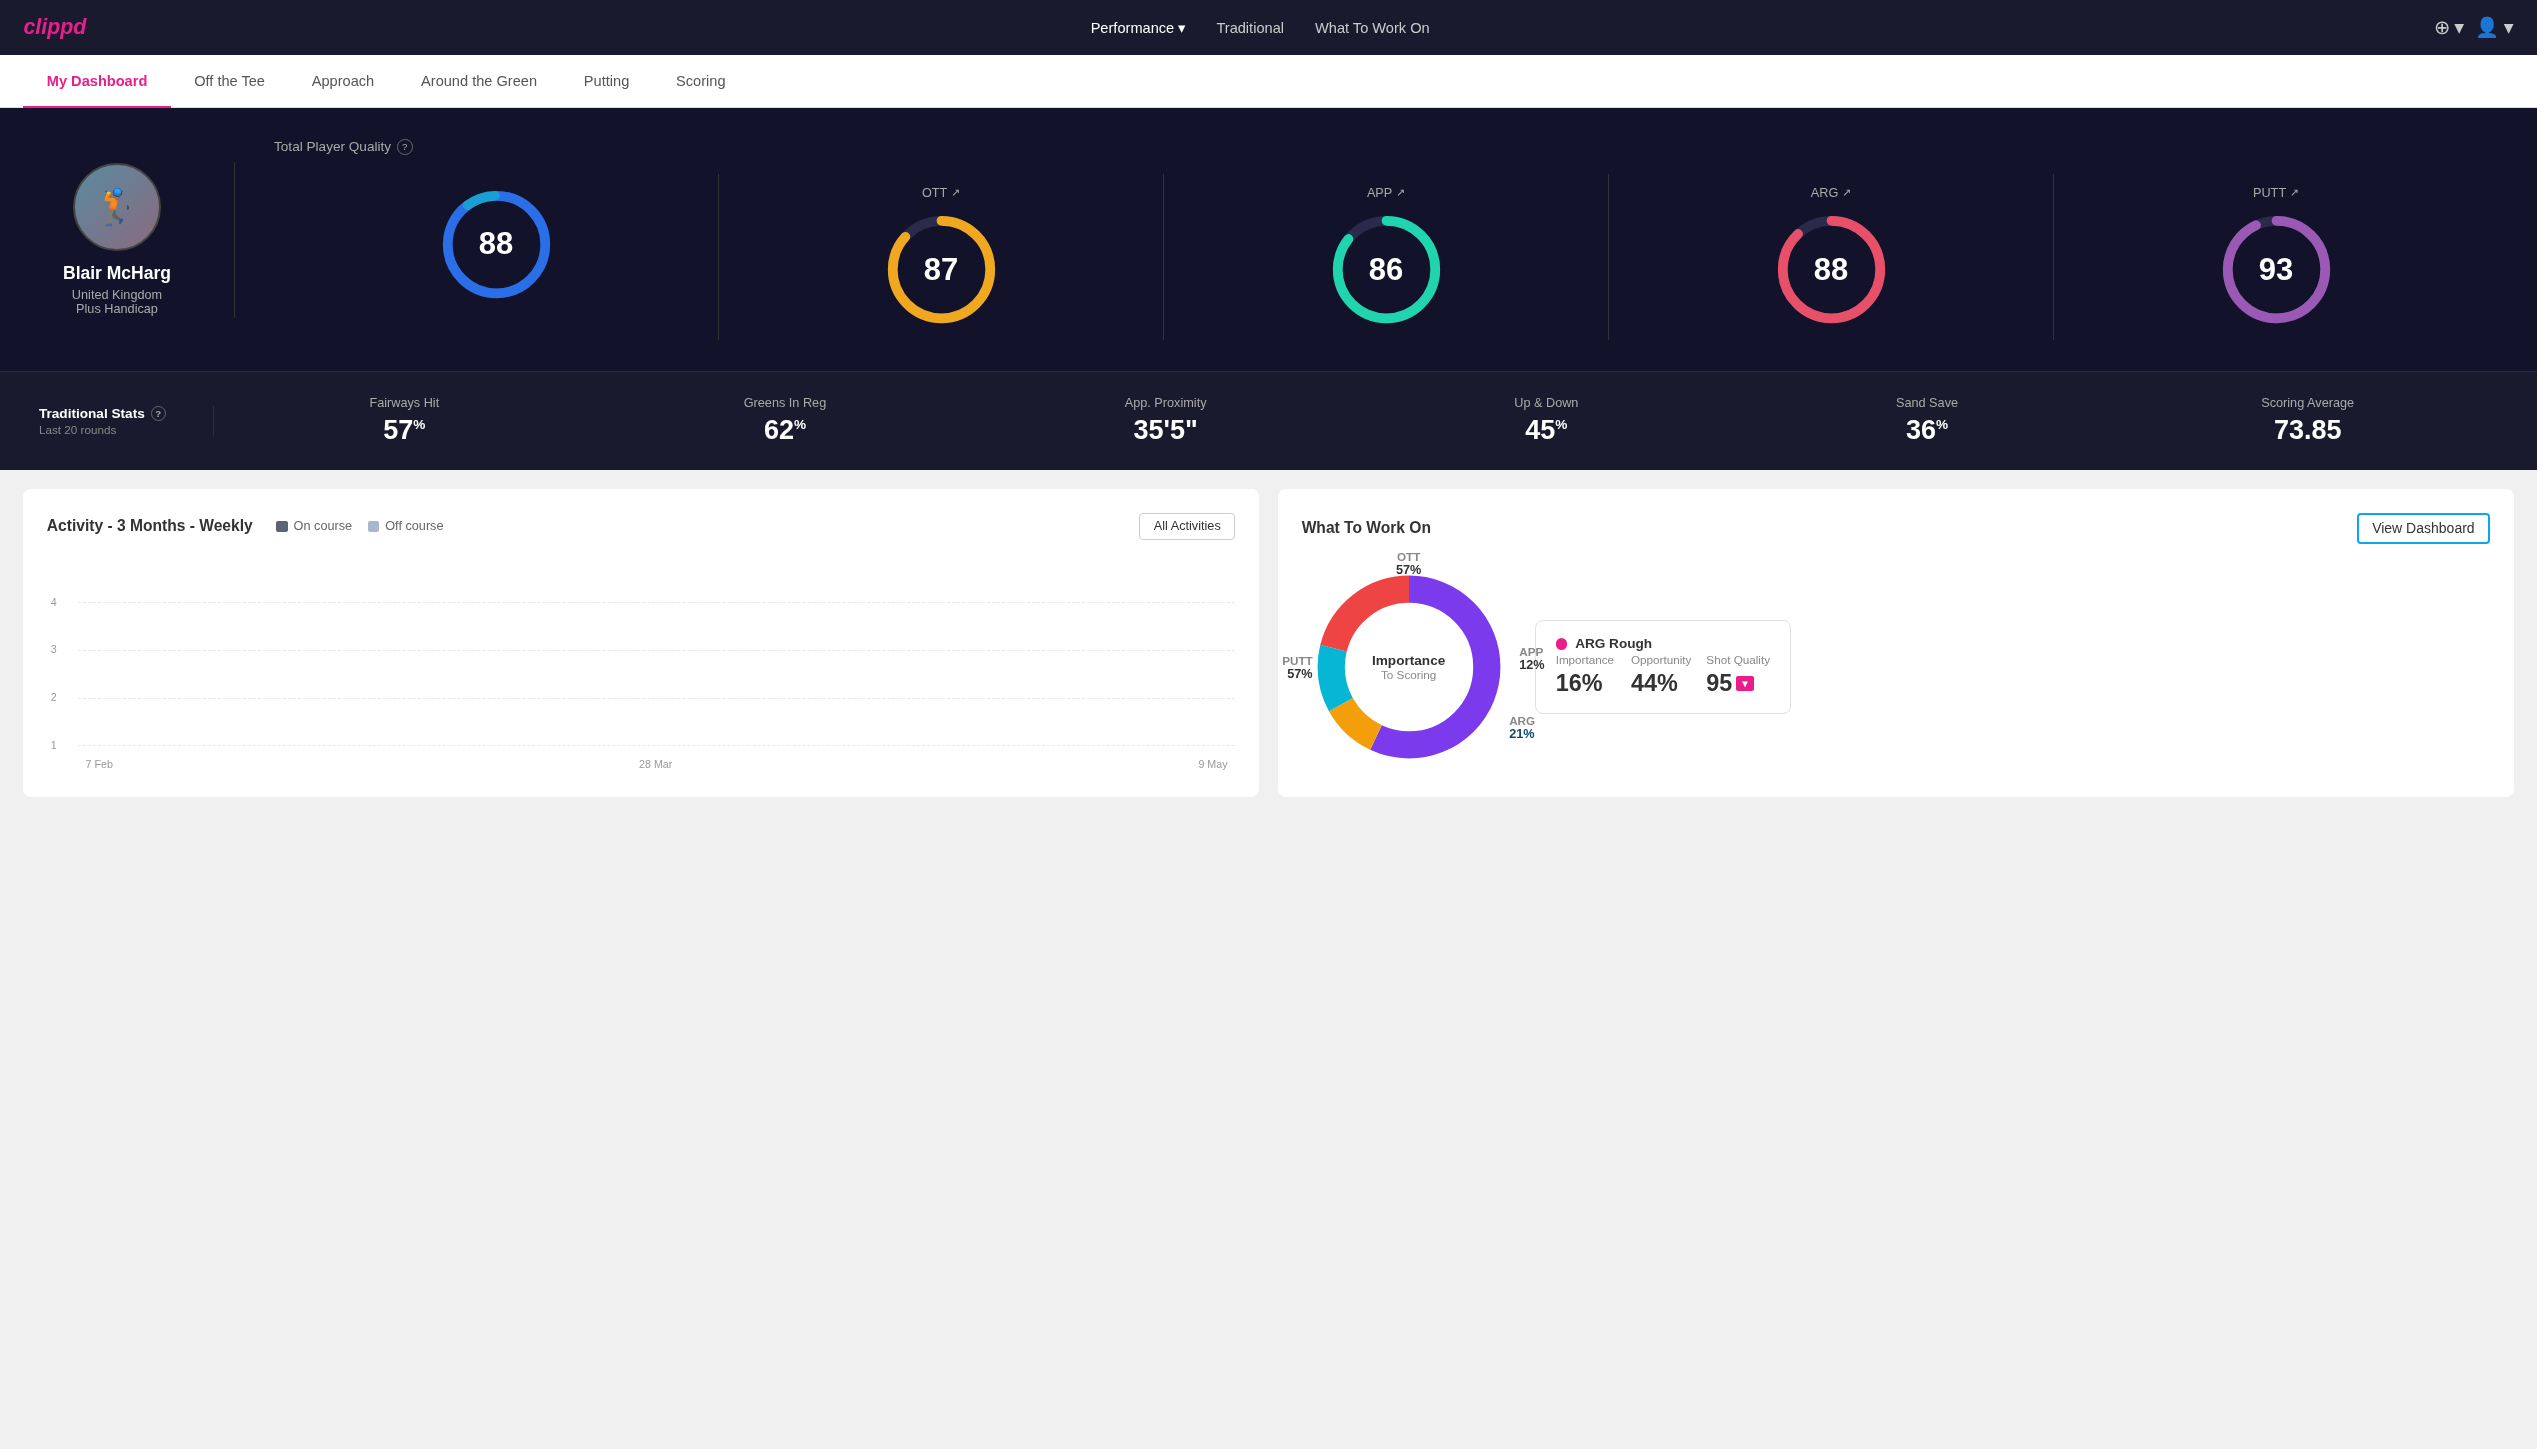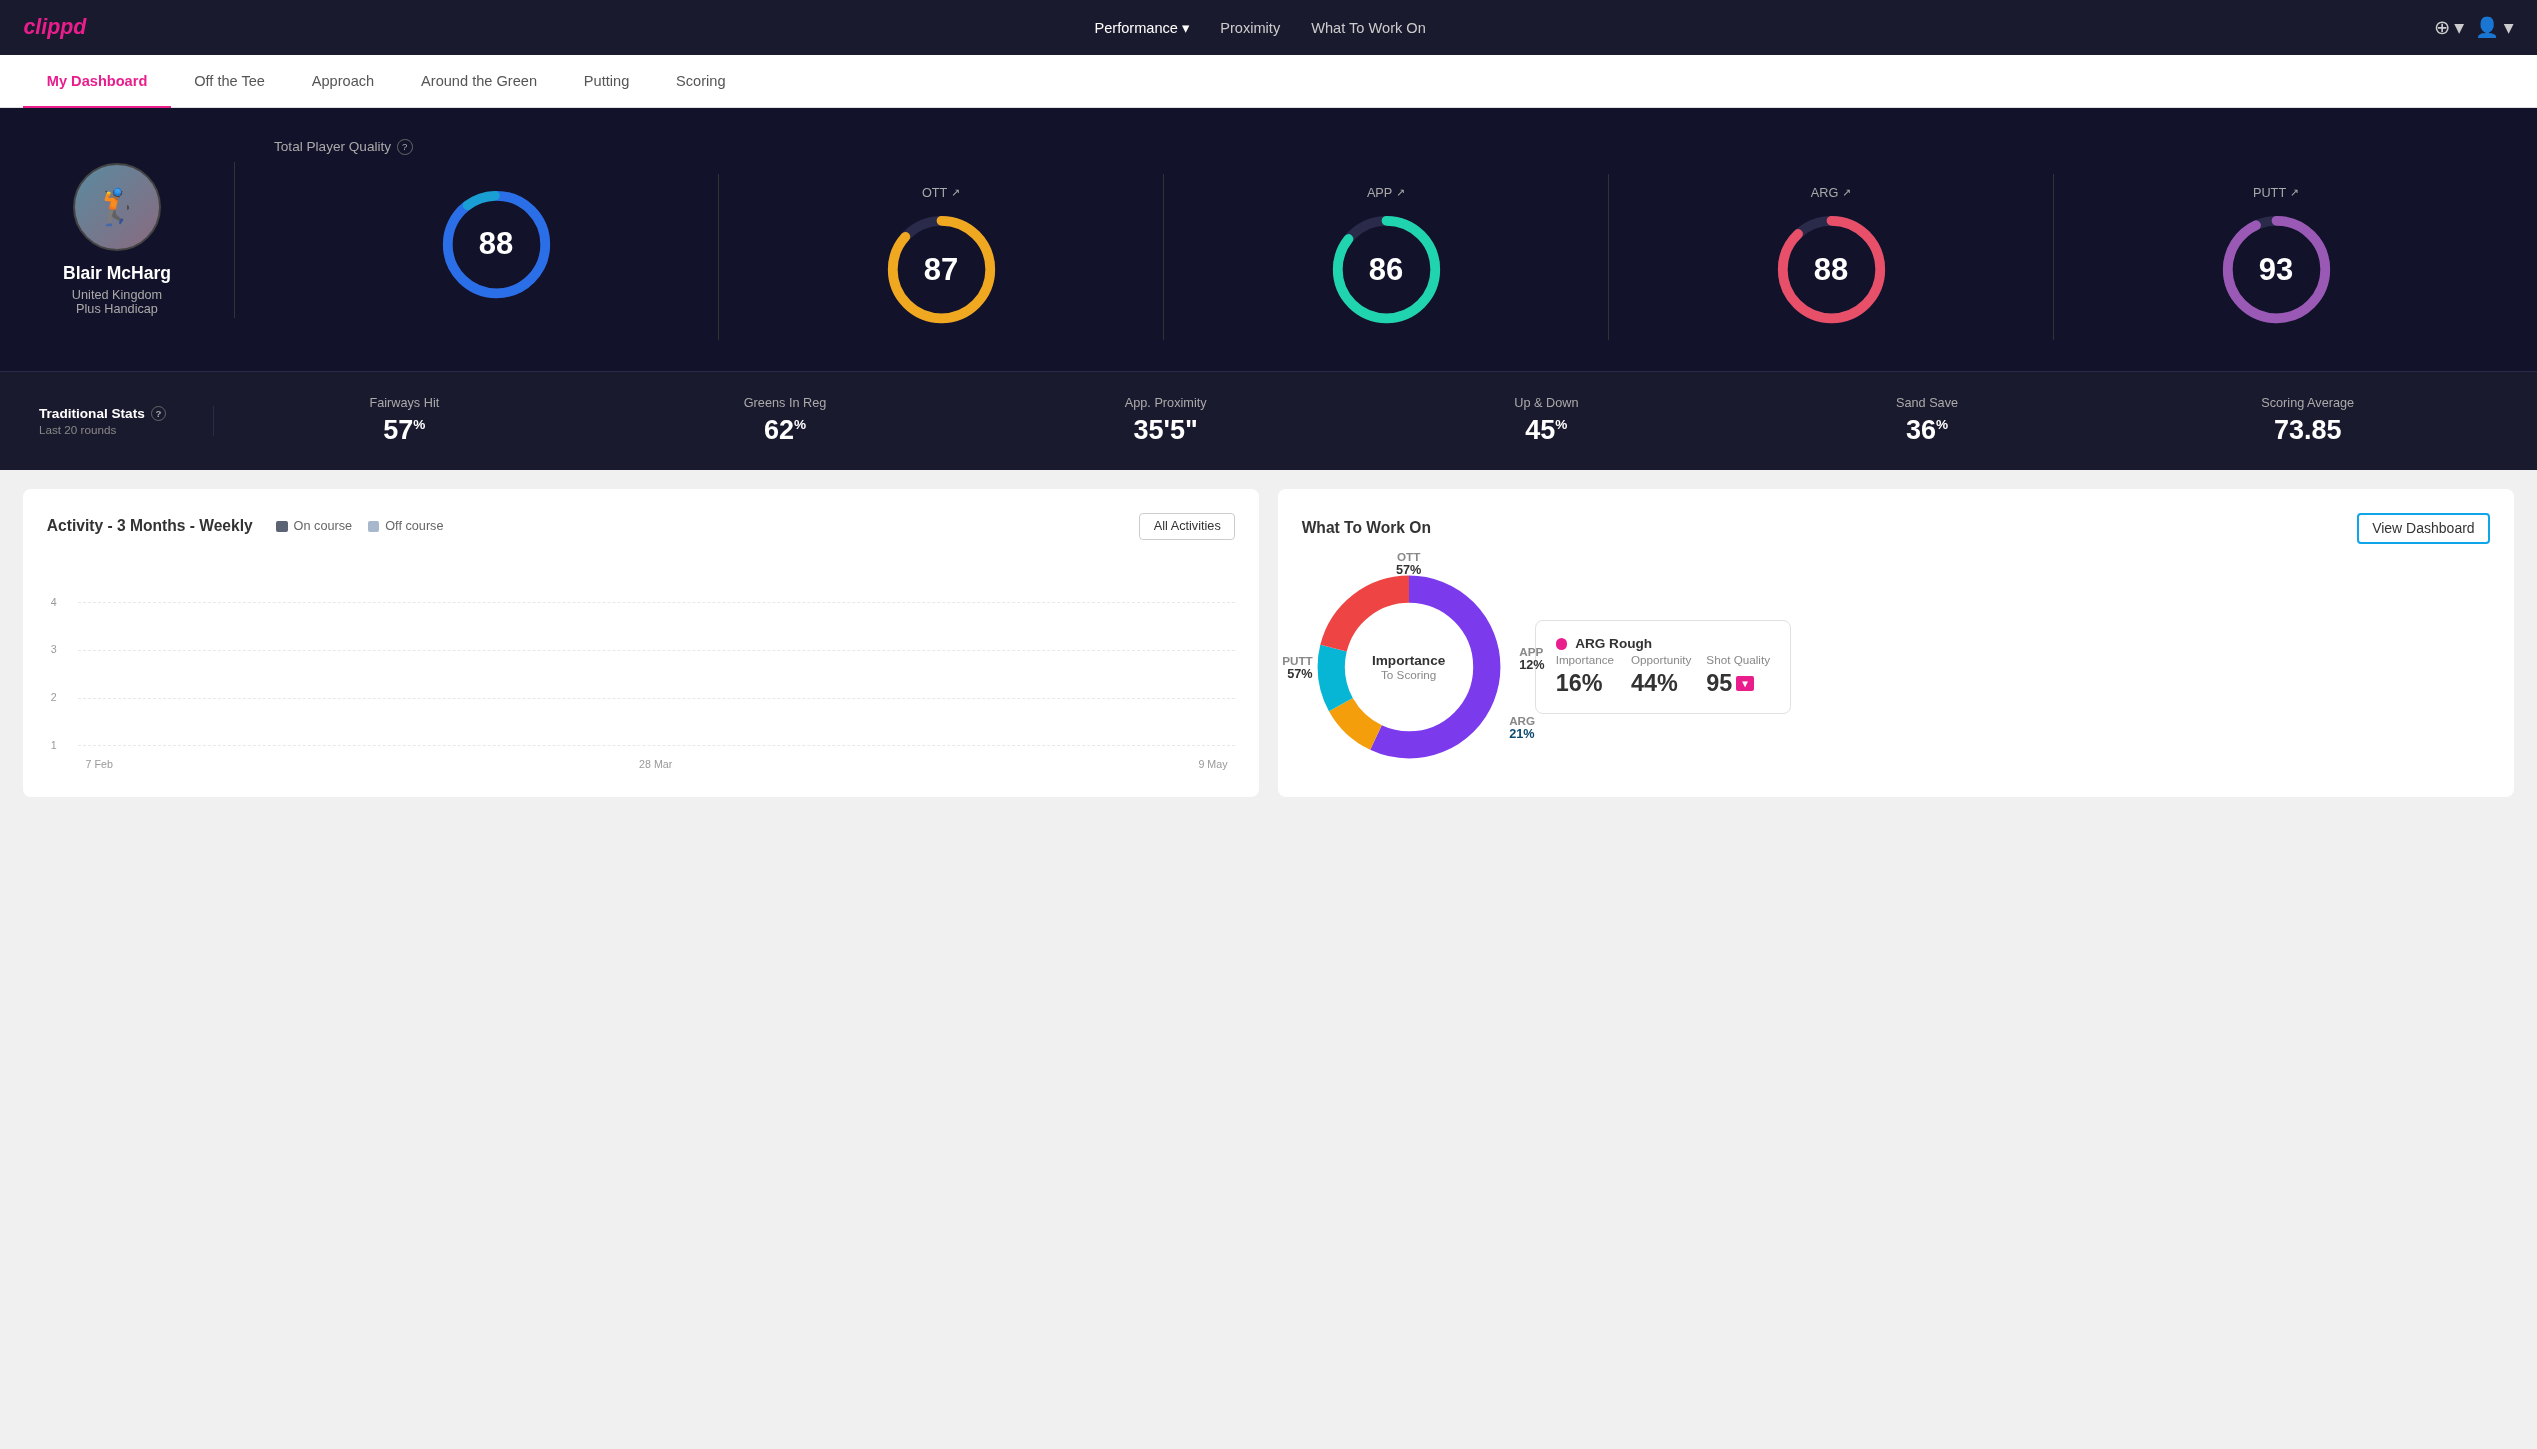--- a/index.html
+++ b/index.html
@@ -80,20 +80,21 @@
     }
 
     
     .stats-row {
       background: #1a1a2e;
       padding: 23.4px 39px;
       display: flex;
       align-items: center;
       gap: 0;
       border-top: 1px solid #2a2a4a;
+      justify-content: flex-end;
     }
     .stat-label-main { color: #fff; font-size: 13.6px; font-weight: 600; display: flex; align-items: center; gap: 5.8px; }
     .stat-sublabel { color: #888; font-size: 11.7px; margin-top: 1.9px; }
     .stat-item { flex: 1; text-align: center; }
     .stat-name { color: #aaa; font-size: 12.7px; margin-bottom: 5.8px; }
     .stat-value { color: #fff; font-size: 27px; font-weight: 600; }
     .stat-value sup { font-size: 13.6px; }
 
     
     .bottom-section {
@@ -177,21 +178,21 @@
 <body>
 
 <nav class="top-nav">
   <div class="logo">clippd</div>
   <div class="nav-links">
     <span class="nav-link active">
       <span>Performance</span>
       <span>▾</span>
     </span>
     <span class="nav-link">
-      <span>Proximity</span>
+      <span>Traditional</span>
     </span>
     <span class="nav-link">
       <span>What To Work On</span>
     </span>
   </div>
   <div class="nav-right">
     <span class="nav-icon-btn">
       <span>⊕</span>
       <span>▾</span>
     </span>

